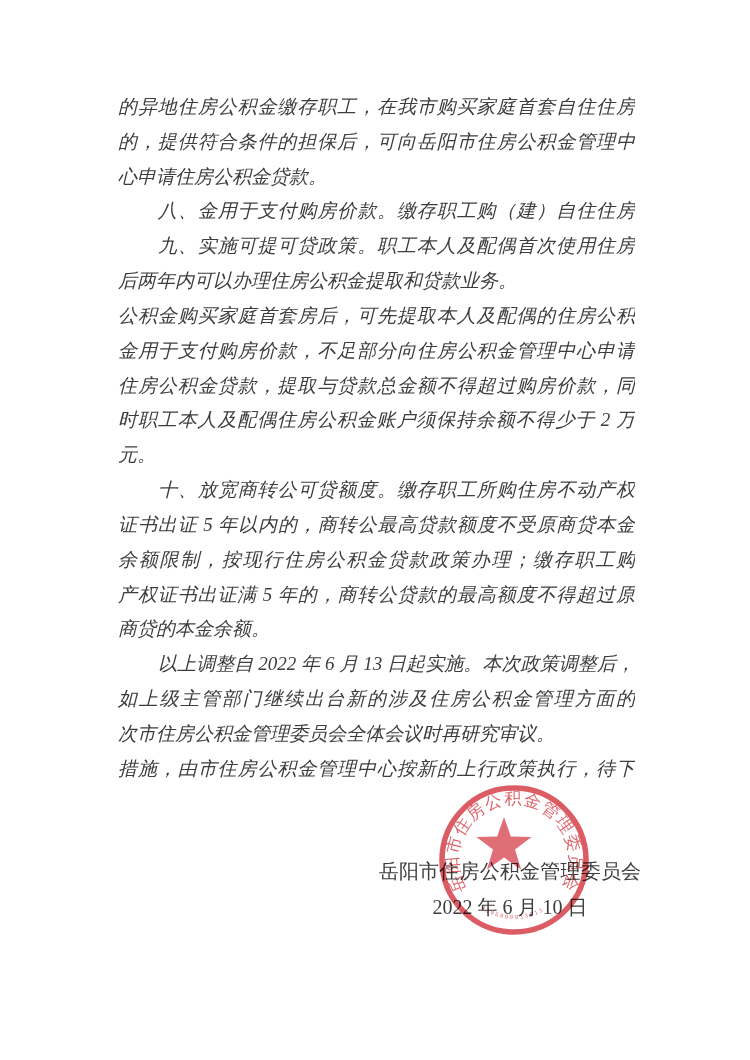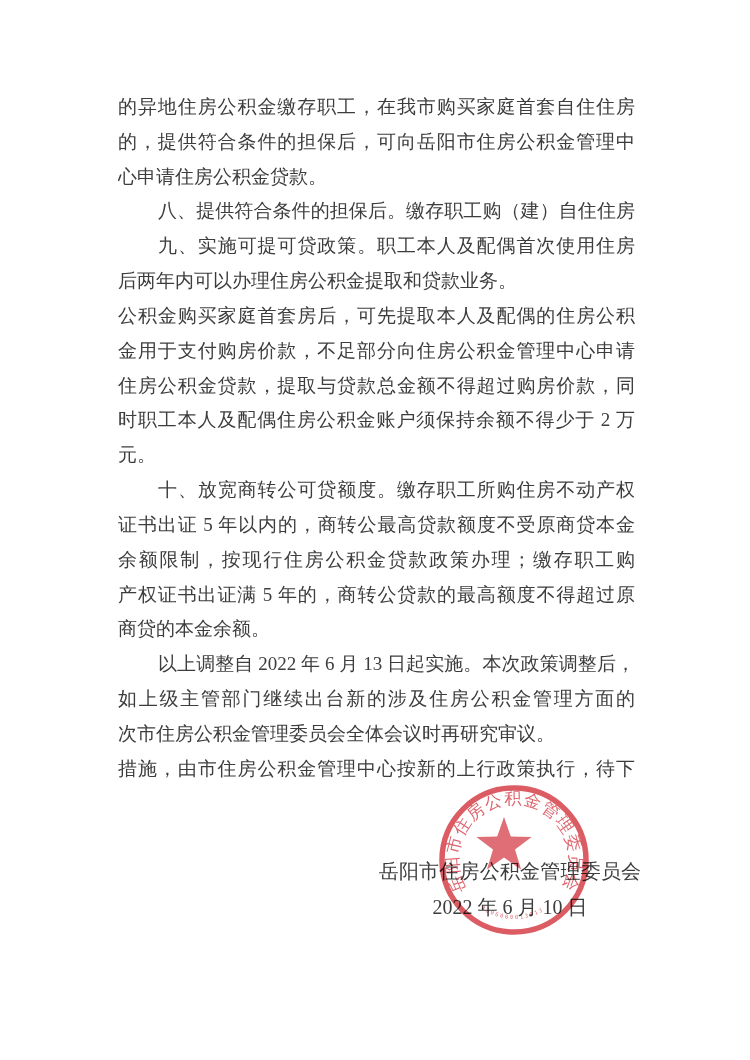--- a/index.html
+++ b/index.html
@@ -9,21 +9,21 @@
     font-family:"Liberation Serif","DejaVu Serif",serif;
     color:var(--text-color,#3d3d3d);
   }
   .textblock {
     position:absolute; left:118px; top:90px; width:517px;
     font-size:19px;
   }
   .line {
     height:34.84px; line-height:34.84px;
     text-align:justify; text-align-last:left;
-    overflow:hidden; white-space:normal;
+    overflow:hidden; white-space:normal;font-style:italic;
   }
   .line.full { text-align-last:justify; }
   .line.indent { text-indent:40px; }
   .signature {
     position:absolute; left:360px; top:853px; width:300px;
     text-align:center; font-size:20px;
   }
   .sig-org  { height:36px; line-height:36px; letter-spacing:0.2px; }
   .sig-date { height:36px; line-height:36px; }
   .seal {
@@ -39,21 +39,21 @@
 </style>
 </head>
 <body>
 
 <div class="page">
 
   <div class="textblock" id="paragraphs">
       <div class="line full">的异地住房公积金缴存职工，在我市购买家庭首套自住住房</div>
       <div class="line full">的，提供符合条件的担保后，可向岳阳市住房公积金管理中</div>
       <div class="line">心申请住房公积金贷款。</div>
-      <div class="line full indent">八、提供符合条件的担保后。缴存职工购（建）自住住房</div>
+      <div class="line full indent">八、金用于支付购房价款。缴存职工购（建）自住住房</div>
       <div class="line full indent">九、实施可提可贷政策。职工本人及配偶首次使用住房</div>
       <div class="line">后两年内可以办理住房公积金提取和贷款业务。</div>
       <div class="line full">公积金购买家庭首套房后，可先提取本人及配偶的住房公积</div>
       <div class="line full">金用于支付购房价款，不足部分向住房公积金管理中心申请</div>
       <div class="line full">住房公积金贷款，提取与贷款总金额不得超过购房价款，同</div>
       <div class="line full">时职工本人及配偶住房公积金账户须保持余额不得少于 2 万</div>
       <div class="line">元。</div>
       <div class="line full indent">十、放宽商转公可贷额度。缴存职工所购住房不动产权</div>
       <div class="line full">证书出证 5 年以内的，商转公最高贷款额度不受原商贷本金</div>
       <div class="line full">余额限制，按现行住房公积金贷款政策办理；缴存职工购</div>

